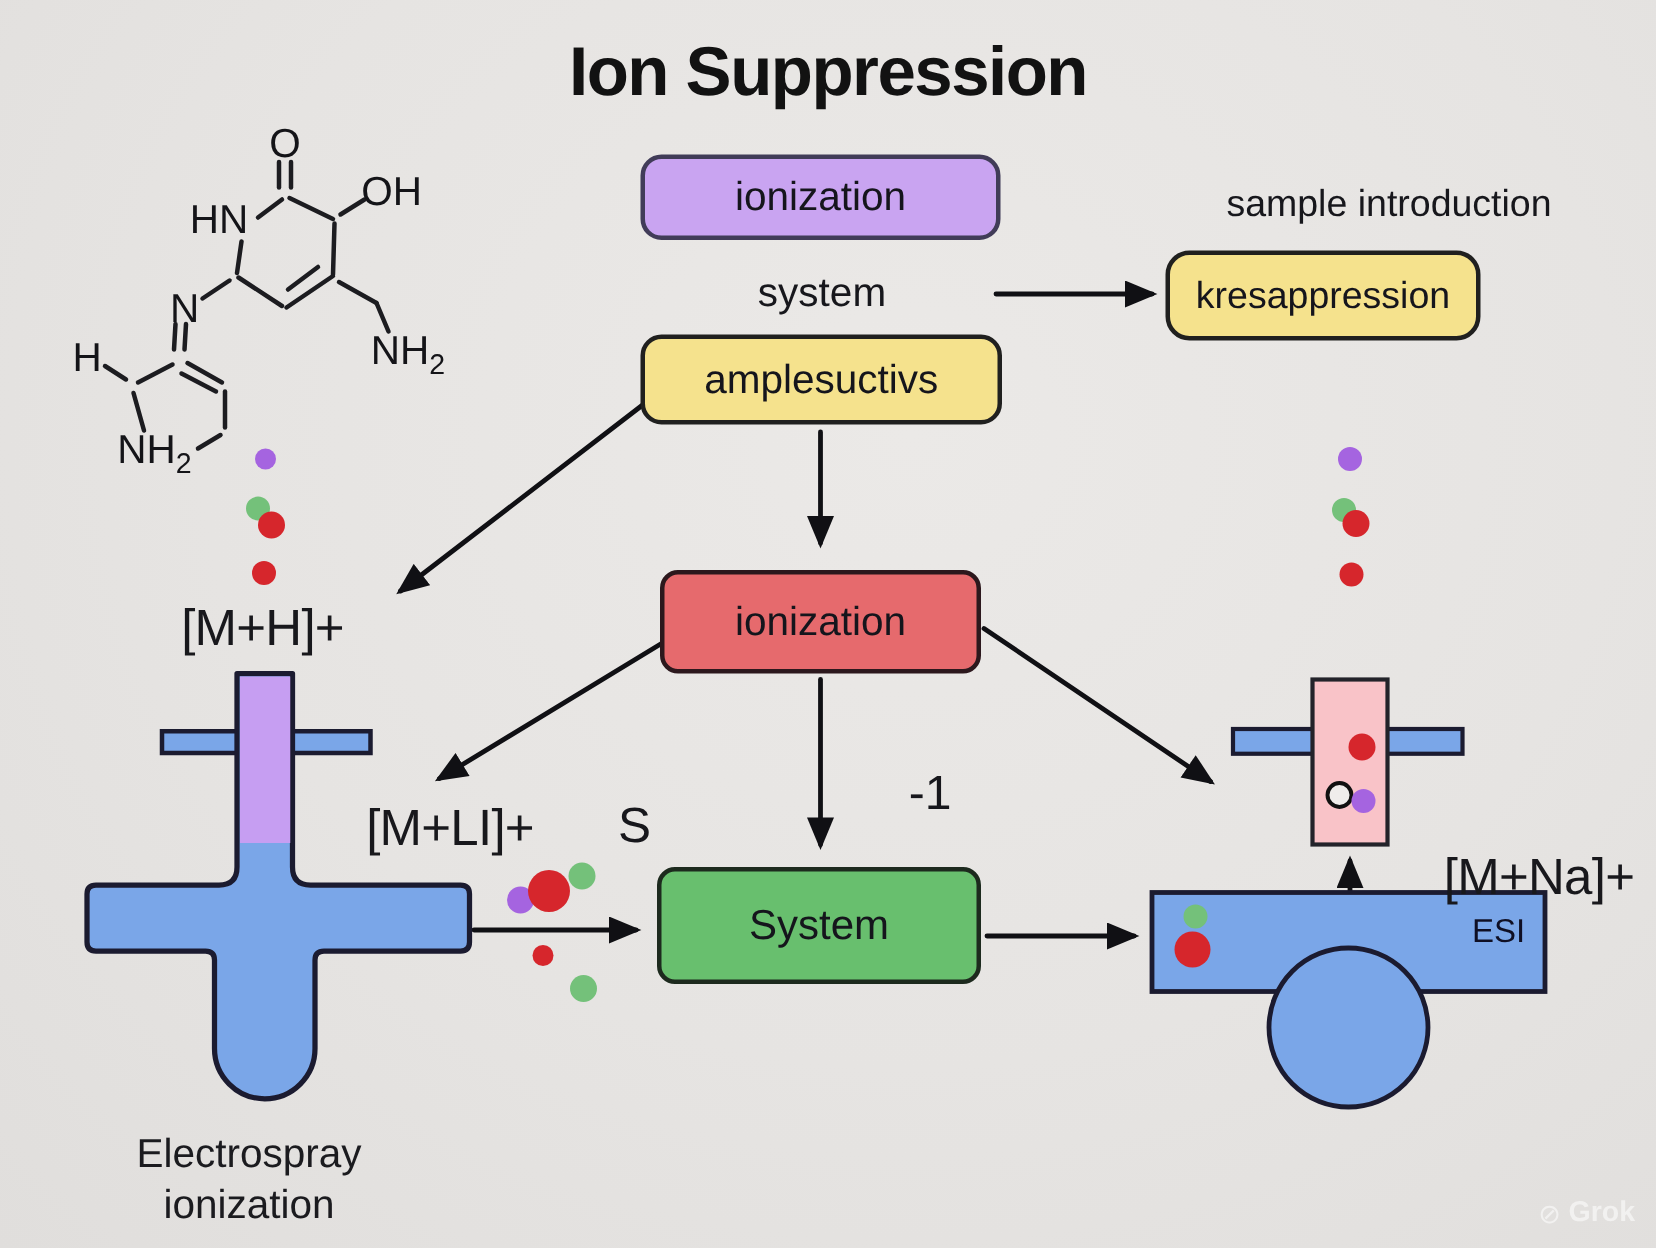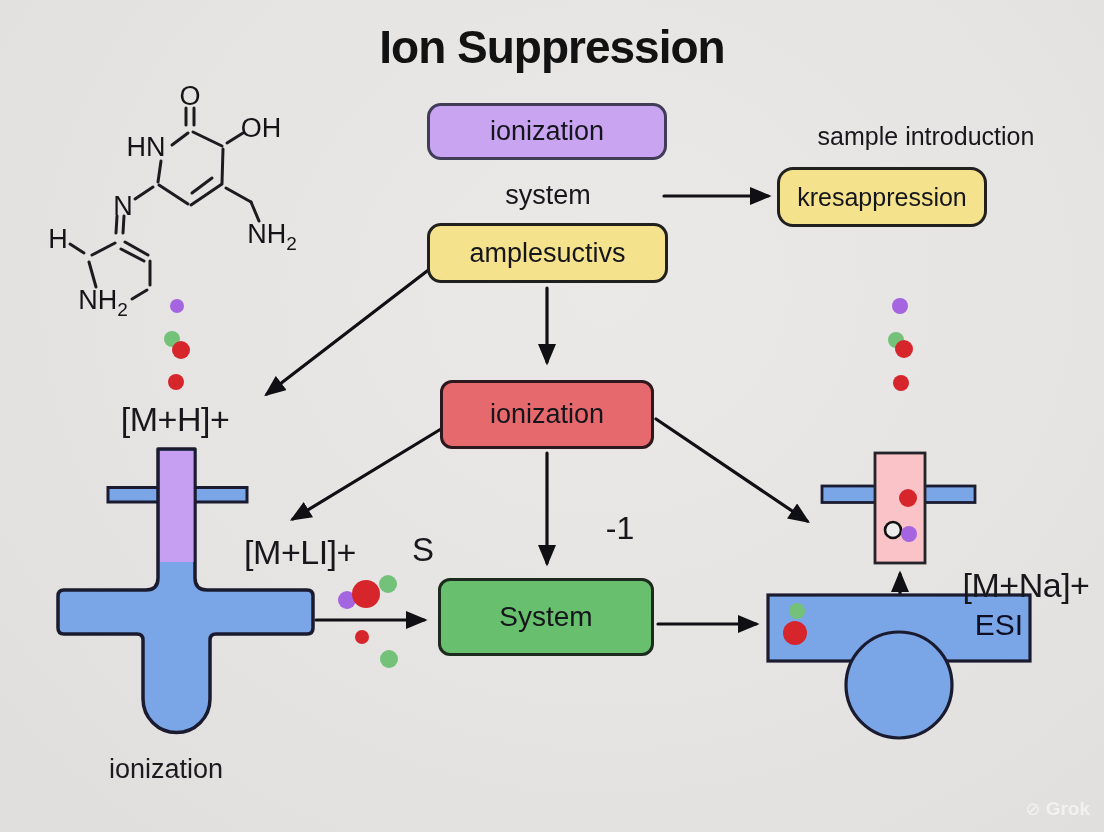--- a/index.html
+++ b/index.html
@@ -150,23 +150,24 @@
   <div class="fbox box-green" style="left:438px; top:578px; width:216px; height:78px; border-radius:12px; font-size:28px;">System</div>
 
   <div class="lbl" style="left:620px; top:510px; font-size:32px;">-1</div>
 
   <div class="lbl" style="left:423px; top:531px; font-size:33px;">S</div>
 
   <div class="lbl ion" style="left:175px; top:400px;">[M+H]+</div>
   <div class="lbl ion" style="left:300px; top:533px;">[M+LI]+</div>
   <div class="lbl ion" style="left:1026px; top:538px;margin-top:28px;">[M+Na]+</div>
 
-  <div class="lbl" style="left:999px; top:608px; font-size:30px; color:#0f0f24;">ESI</div>
+  <div class="lbl" style="left:999px; top:608px; font-size:22px; color:#0f0f24;">ESI</div>
 
   <div class="lbl caption" style="left:166px; top:752px; text-align:center;">
+    <span style="display:block;">Electrospray</span>
     <span style="display:block;">ionization</span>
   </div>
 
 
   <div class="watermark">
     <span class="glyph">⊘</span>
     <span>Grok</span>
   </div>
 
 </div>

